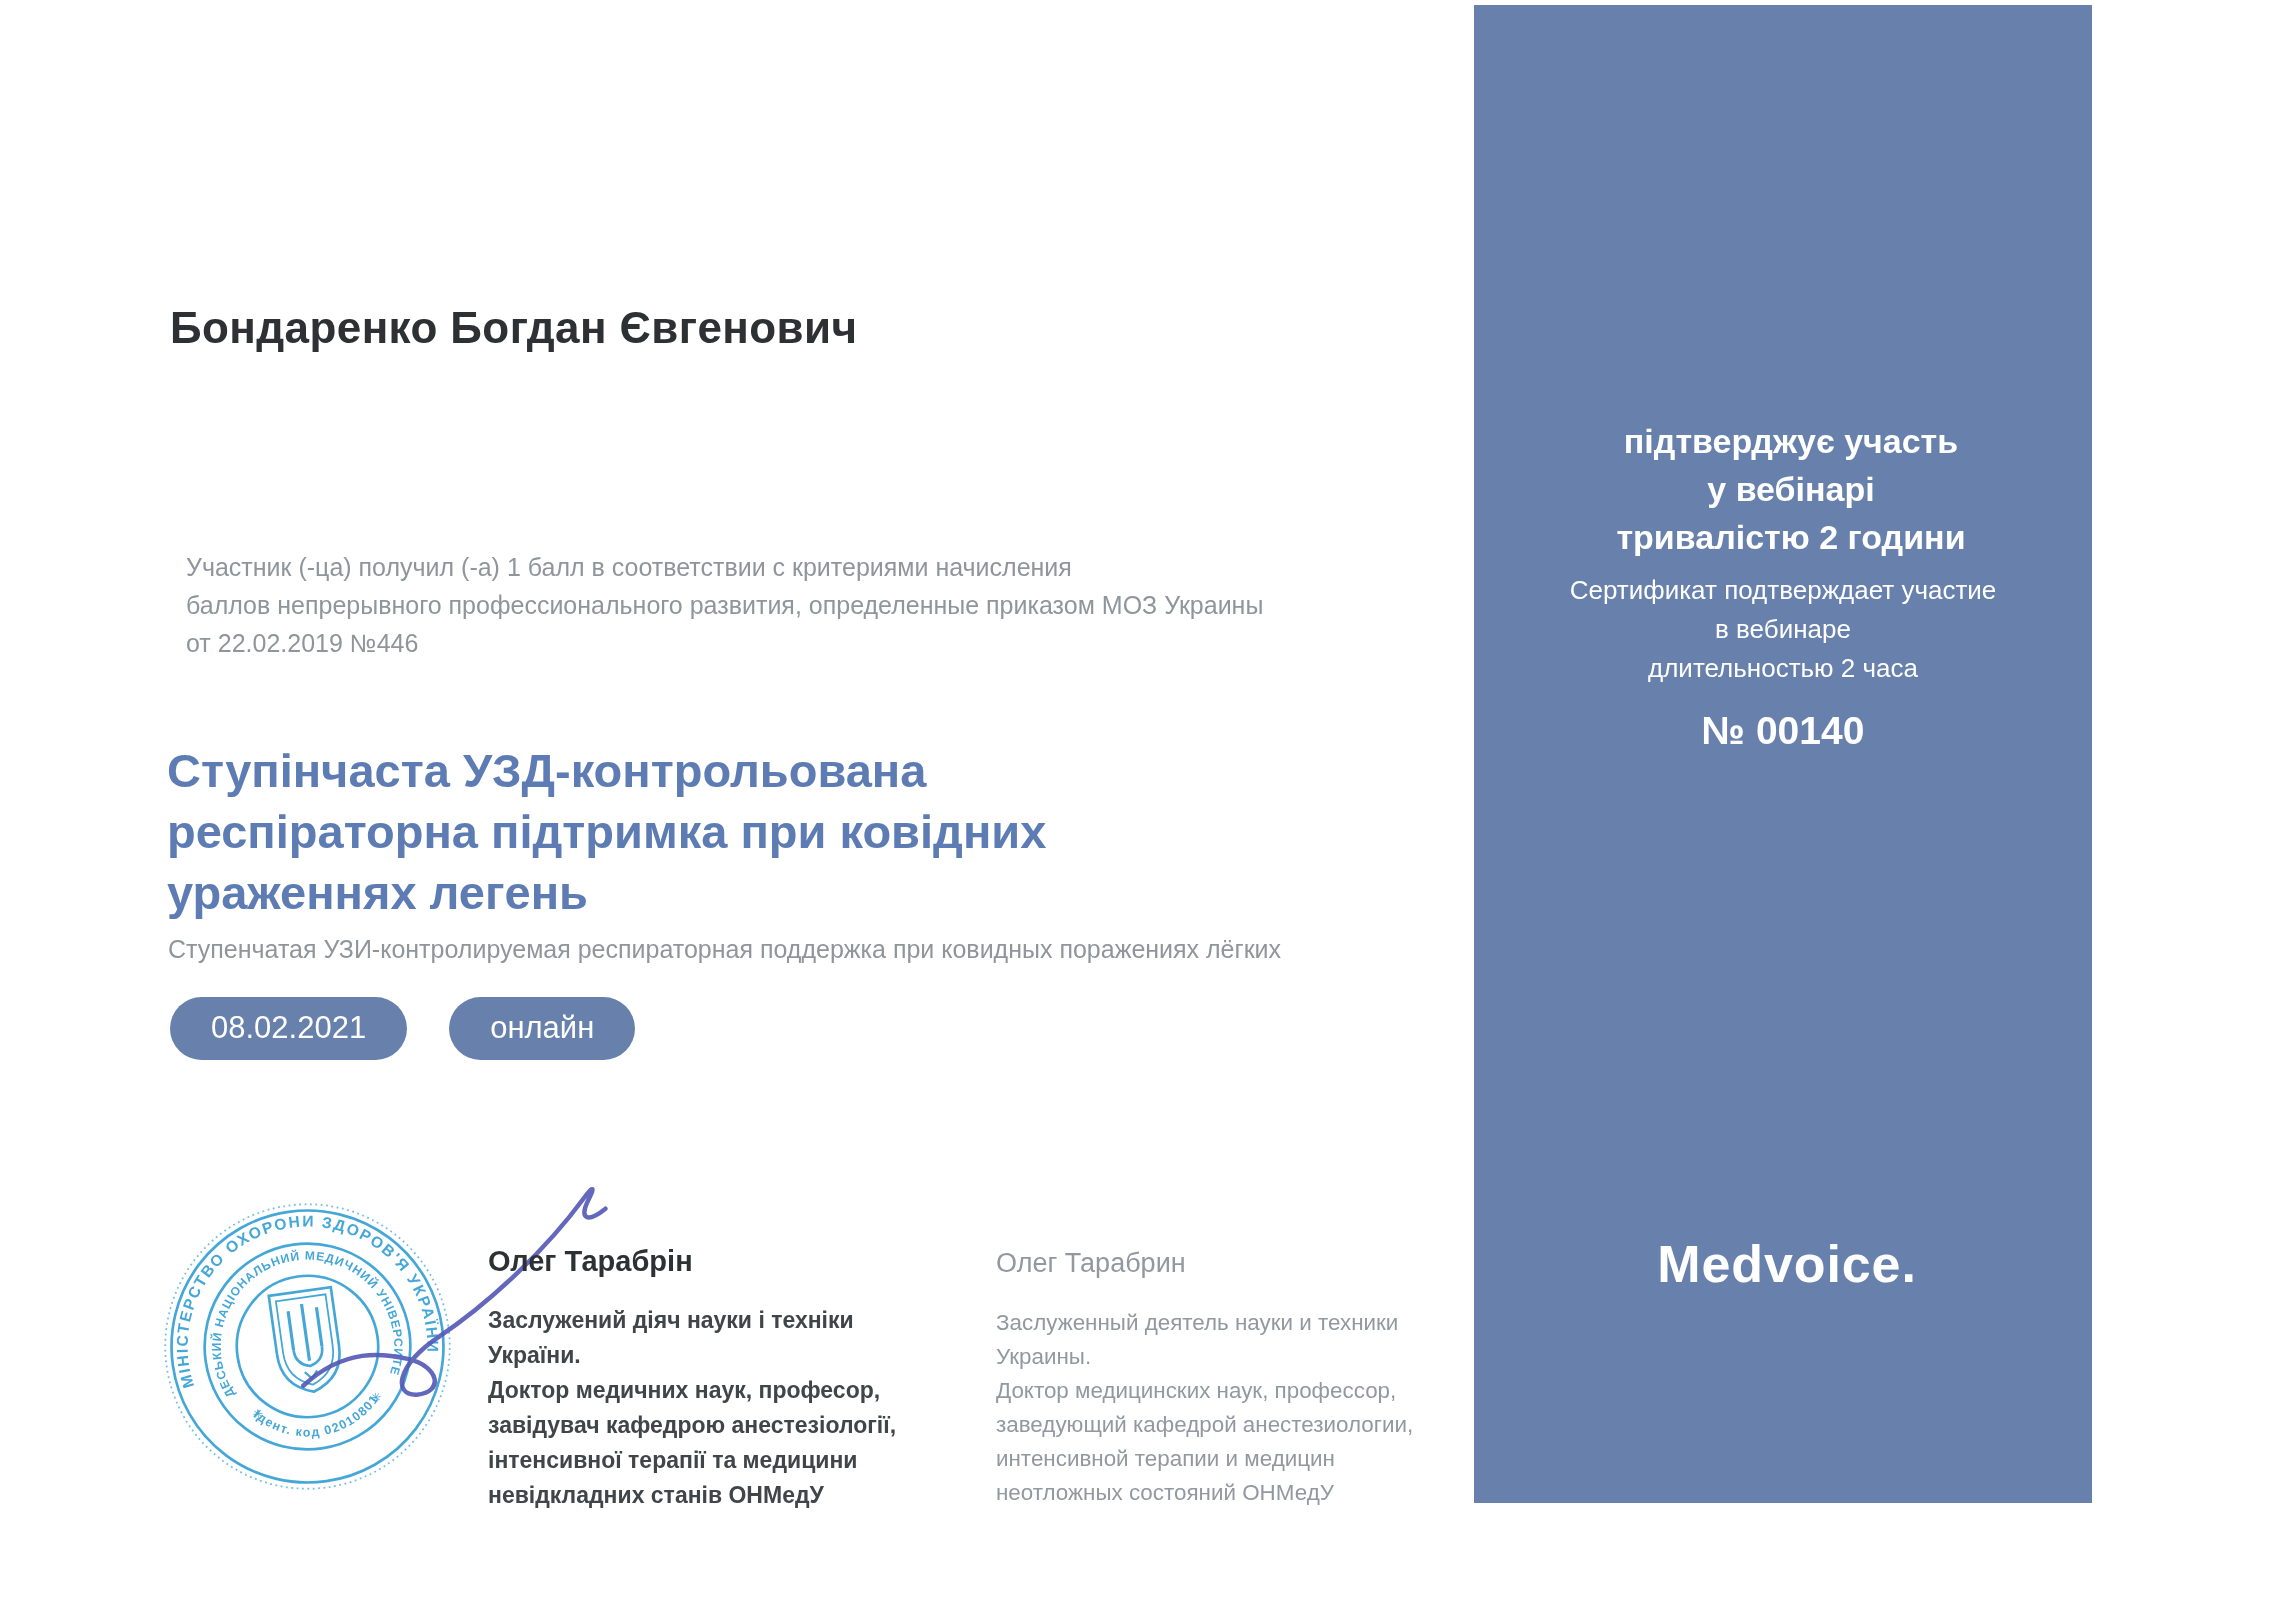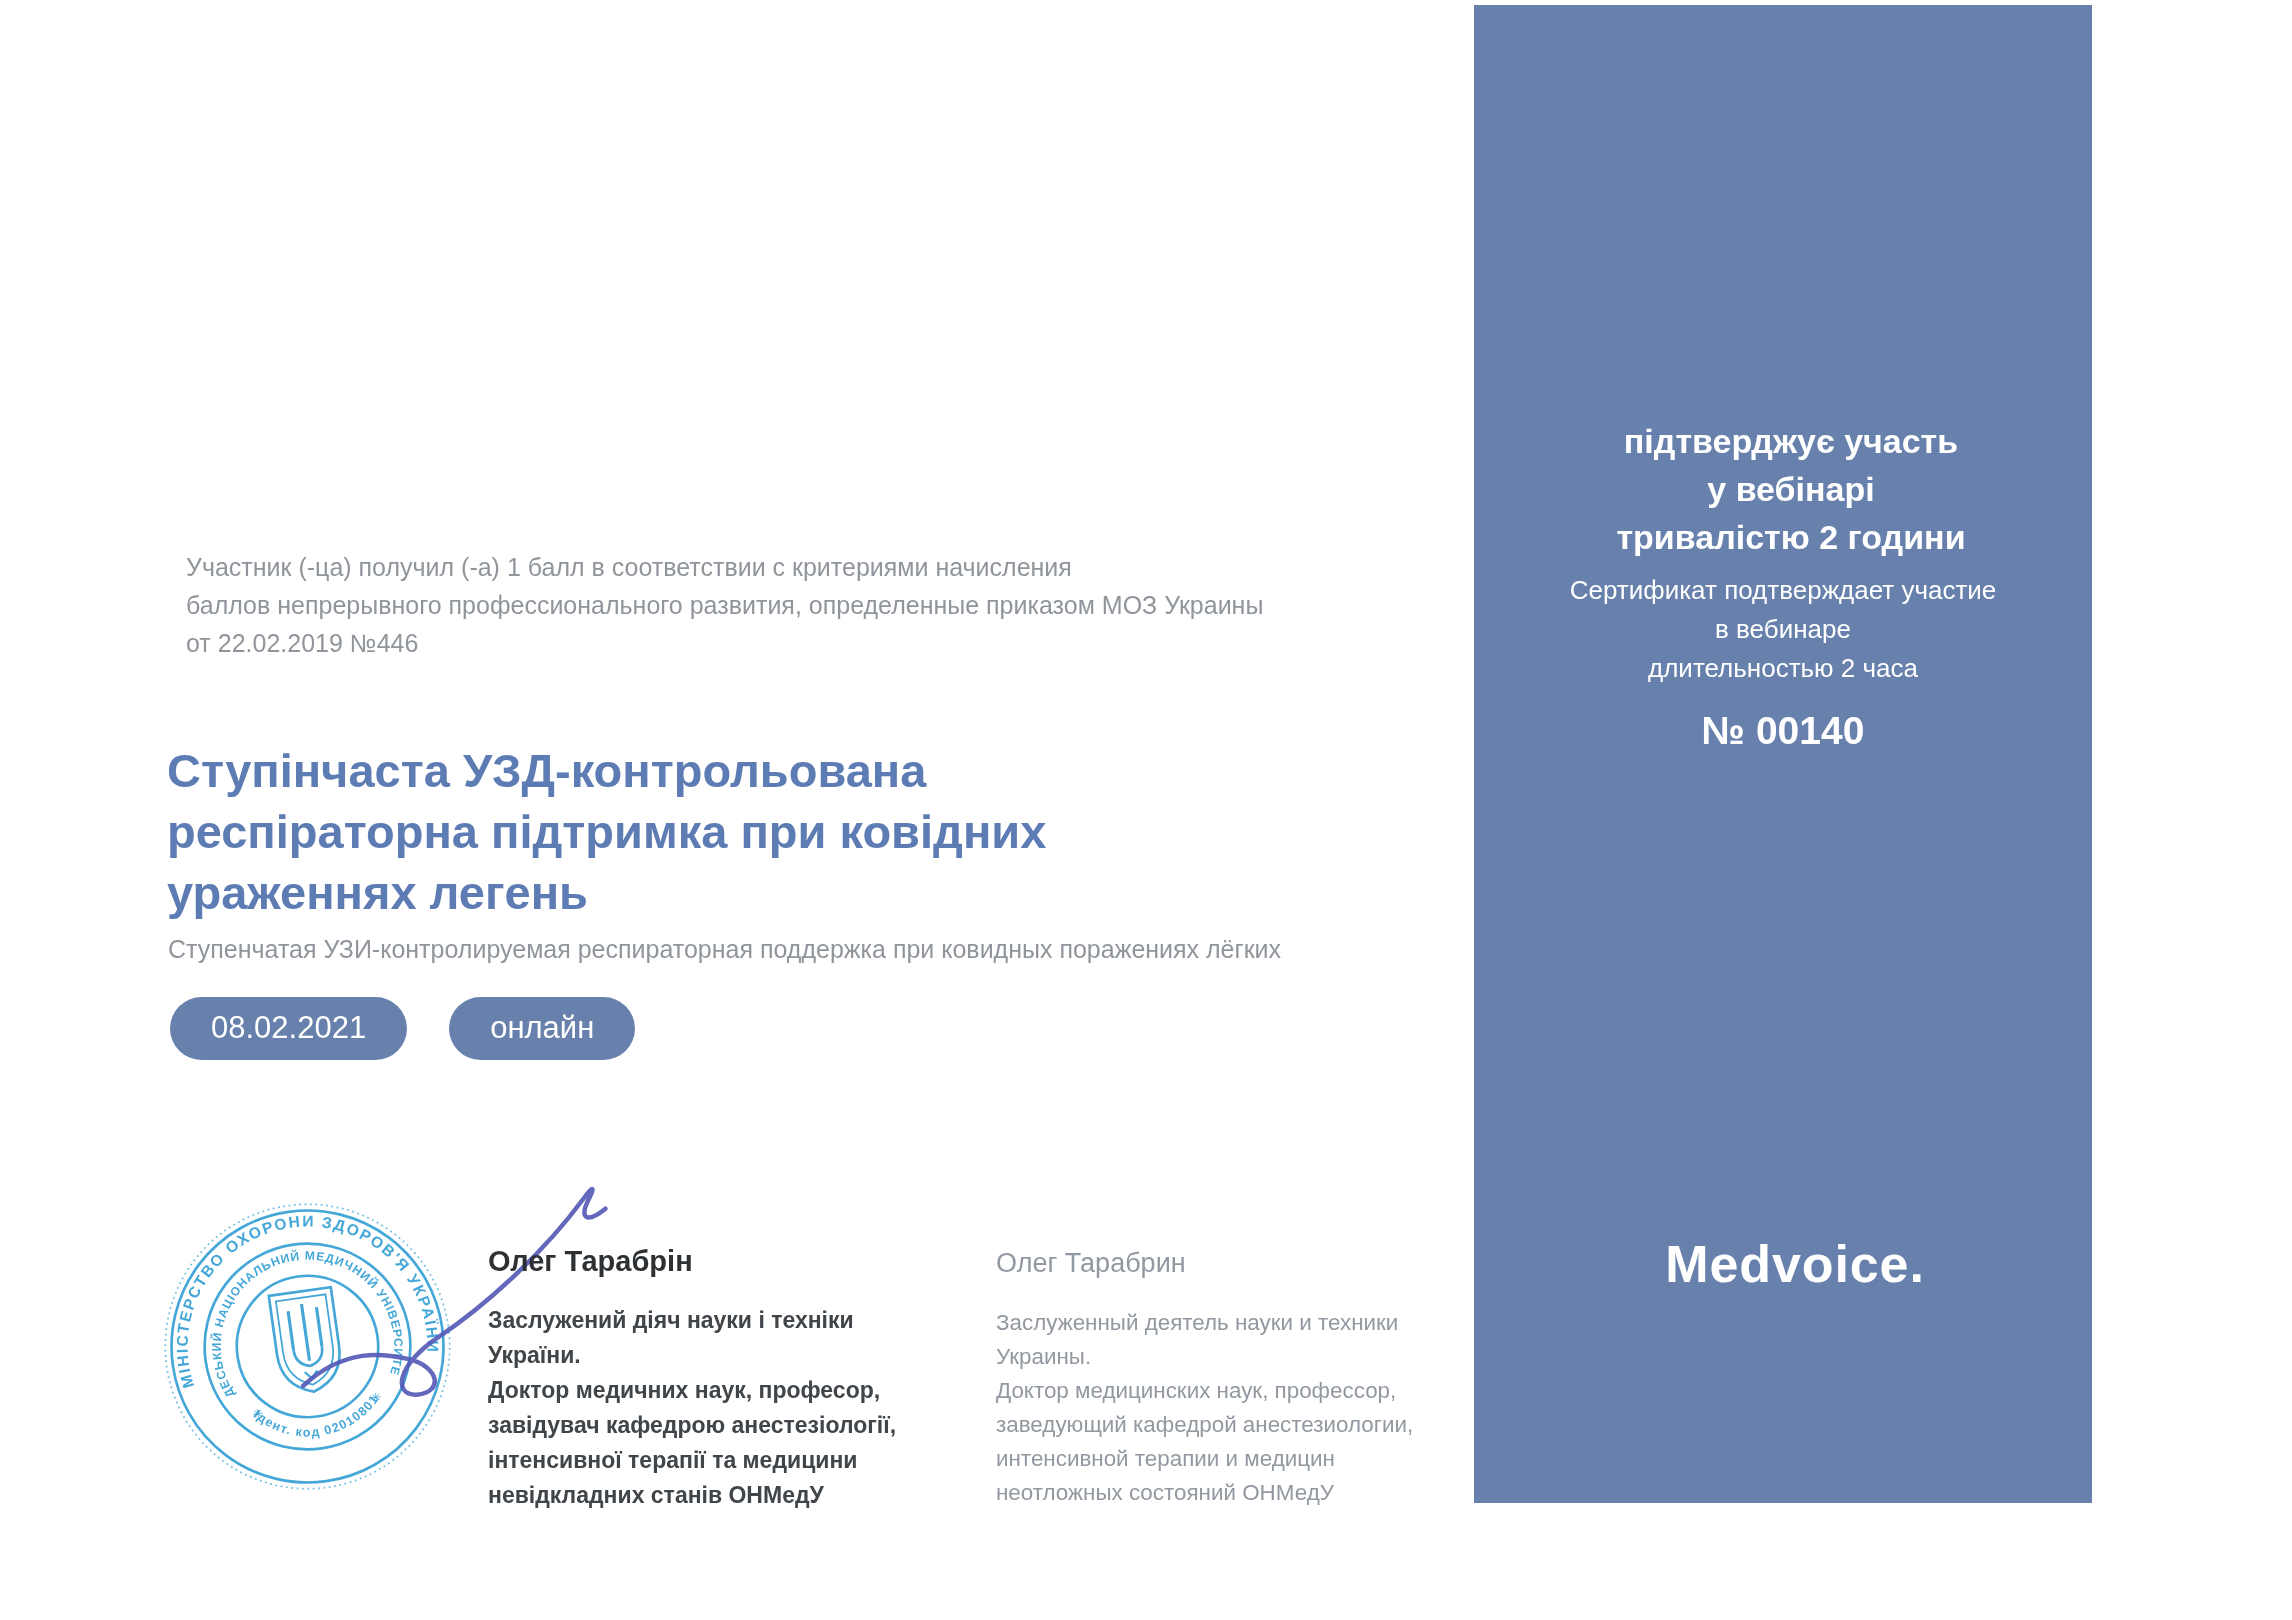--- a/index.html
+++ b/index.html
@@ -97,29 +97,30 @@
   }
   .sidebar-sub-ru {
     position: absolute; top: 566px; left: 0; width: 100%;
     font-size: 26px; font-weight: 400; line-height: 39px;
   }
   .cert-number {
     position: absolute; top: 704px; left: 0; width: 100%;
     font-size: 39px; font-weight: 600;
   }
   .brand {
-    position: absolute; top: 1229px; left: 12px; width: 100%;
+    position: absolute; top: 1229px; left: 4px; width: 100%;
     font-size: 52px; font-weight: 800; letter-spacing: 0.9px;
   }
 </style>
 </head>
 <body>
 
 <div class="page">
 
+  <div class="recipient-name">Бондаренко Богдан  Євгенович</div>
 
 
   <div class="statement-ru pre">Участник (-ца) получил (-а)  1 балл в соответствии с критериями начисления
 баллов непрерывного профессионального развития, определенные приказом МОЗ Украины
 от 22.02.2019 №446</div>
 
   <div class="webinar-title-ua pre">Ступінчаста УЗД-контрольована
 респіраторна підтримка при ковідних
 ураженнях легень</div>
 

